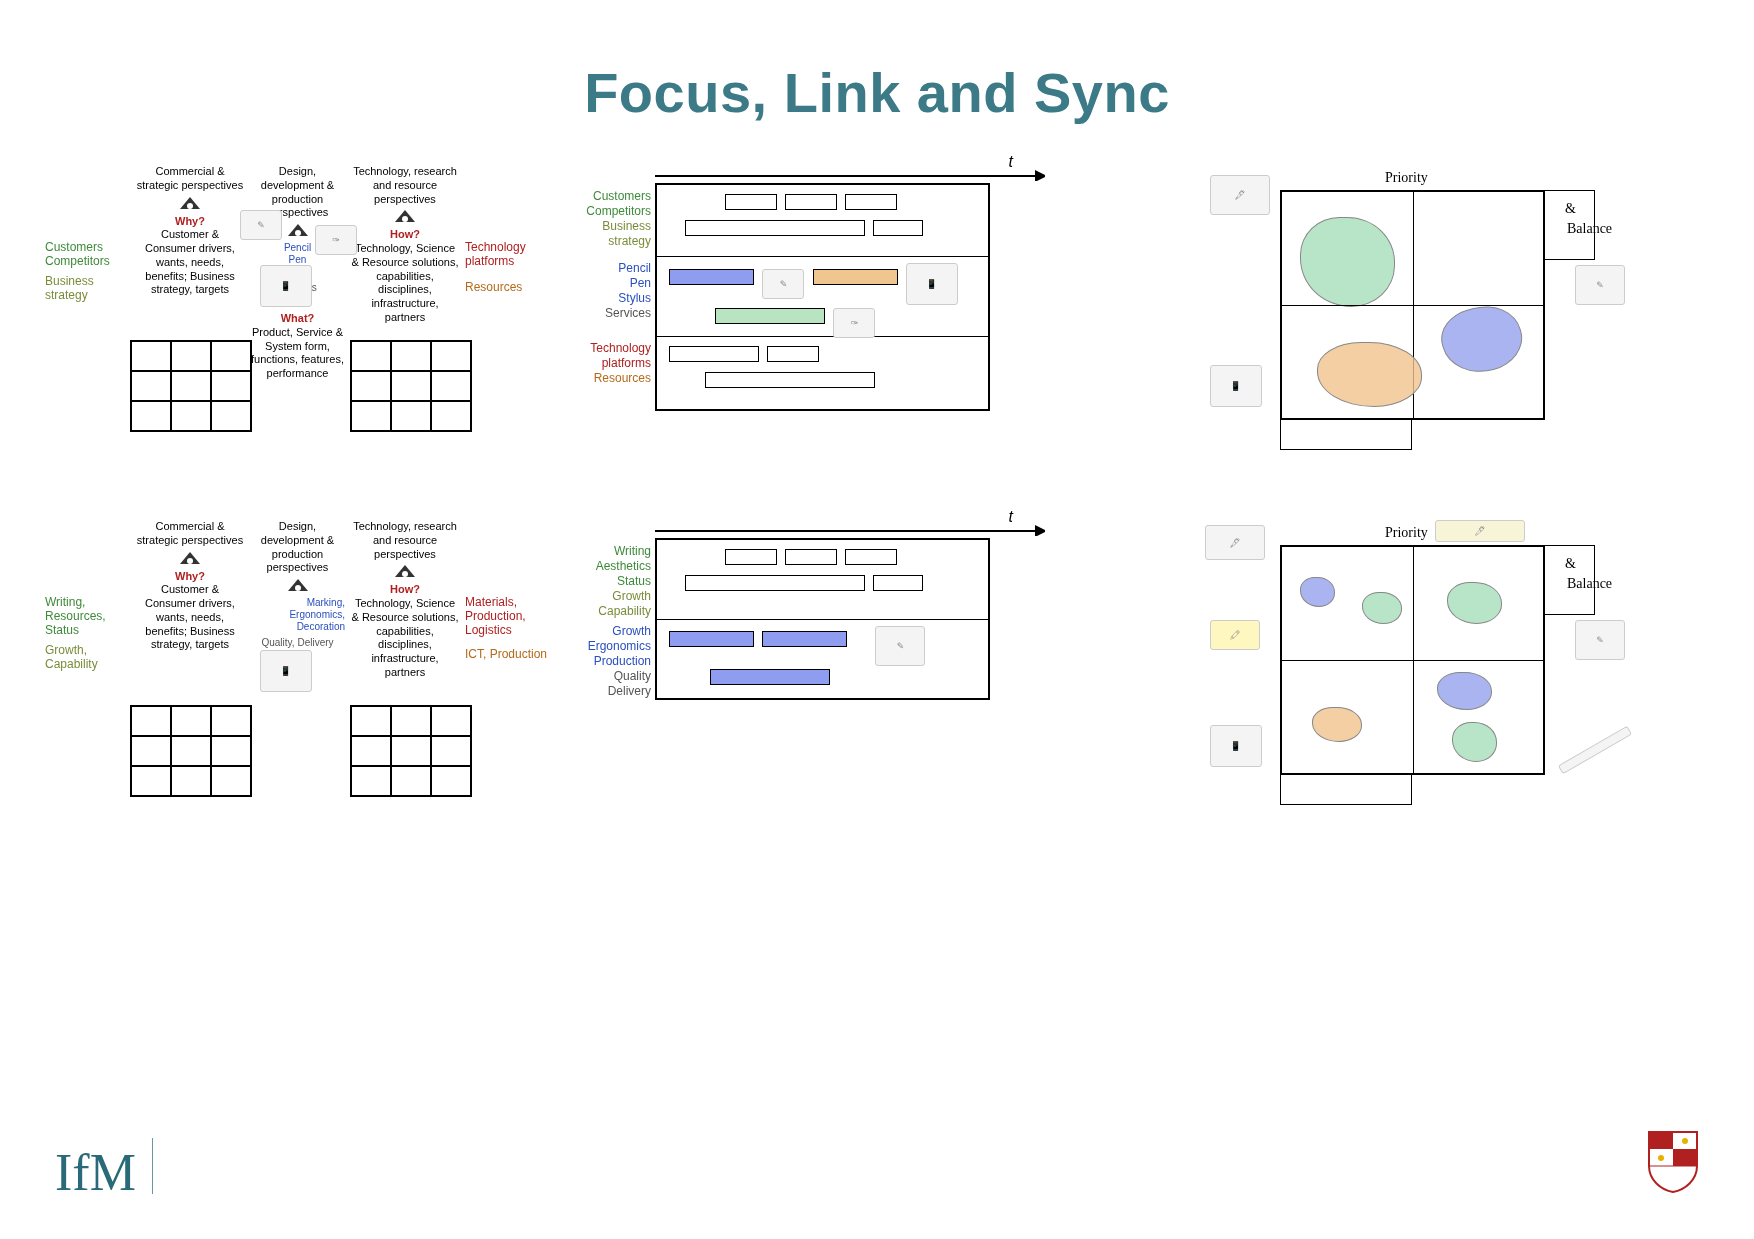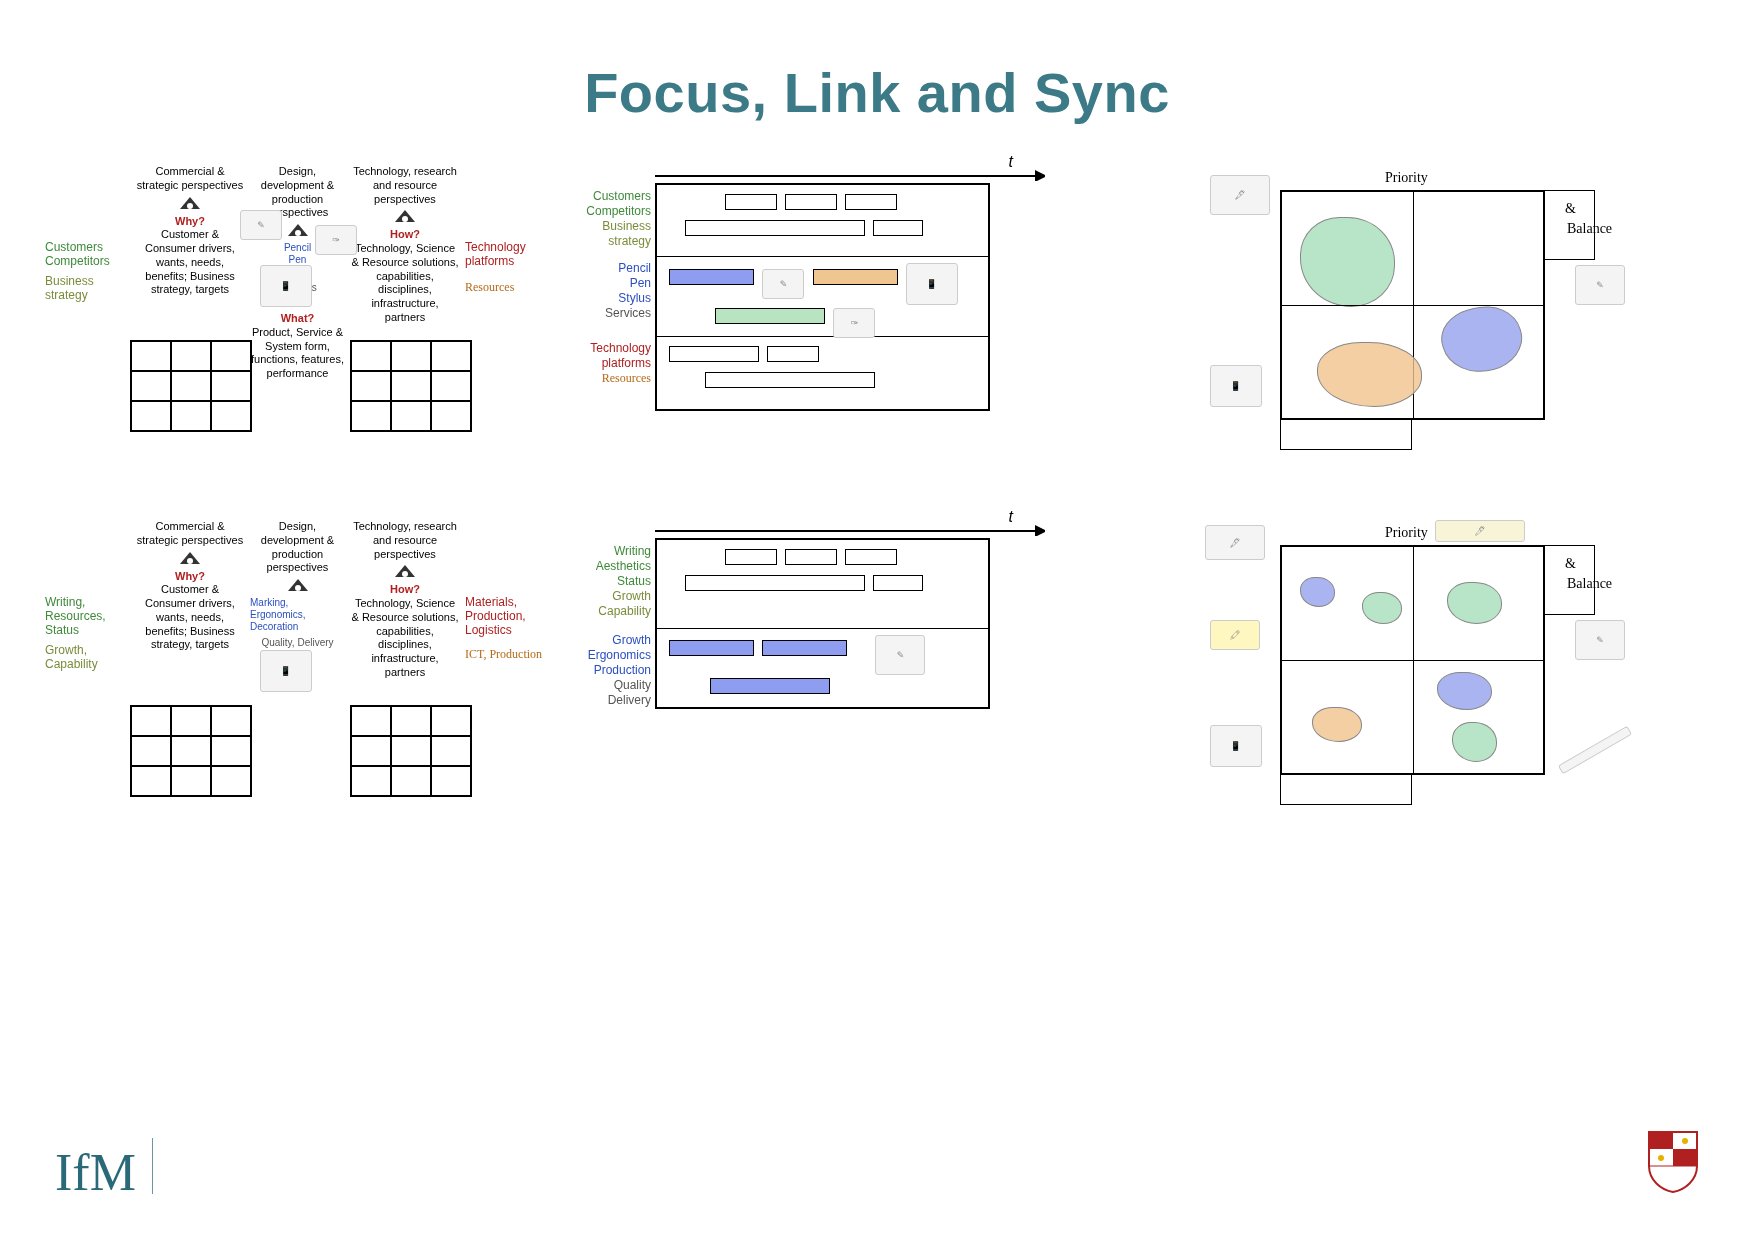--- a/index.html
+++ b/index.html
@@ -28,21 +28,21 @@
   .grid3 { display: grid; grid-template-columns: repeat(3,40px); grid-template-rows: repeat(3,30px); border: 1px solid #000; }
   .grid3 div { border: 1px solid #000; }
   .grid-left { position: absolute; left: 85px; top: 175px; }
   .grid-right{ position: absolute; left: 305px; top: 175px; }
 
   .green { color: #3e8a3a; }
   .olive { color: #7a8c3a; }
   .red   { color: #b02020; }
   .blue  { color: #2a4fbf; }
   .grey  { color: #555; }
-  .dorange{ color: #b56a1a; font-family: Liberation Serif, serif; }
+  .dorange{ color: #b56a1a; }
 
   .ph-pencil, .ph-pen, .ph-phone, .ph-sharp, .ph-hl, .ph-mech {
     background: #f4f4f4; border: 1px solid #ccc; border-radius: 3px;
     position: absolute; font-size: 9px; color: #888; display: flex; align-items: center; justify-content: center;
   }
   .ph-pencil { width: 42px; height: 30px; }
   .ph-pen    { width: 42px; height: 30px; }
   .ph-phone  { width: 52px; height: 42px; }
   .ph-sharp  { width: 50px; height: 40px; }
   .ph-hl     { width: 50px; height: 30px; }
@@ -235,21 +235,21 @@
     <div class="persp why-col">
       <div class="mini">Commercial &amp; strategic perspectives</div>
       <div class="eye"></div>
       <div class="mini red" style="font-weight:bold">Why?</div>
       <div class="mini">Customer &amp; Consumer drivers, wants, needs, benefits; Business strategy, targets</div>
     </div>
 
     <div class="persp prod-col" style="width:95px">
       <div class="mini">Design, development &amp; production perspectives</div>
       <div class="eye"></div>
-      <div class="tiny blue" style="text-align:left">Marking, Ergonomics, Decoration</div>
+      <div class="tiny blue" style="text-align:right">Marking, Ergonomics, Decoration</div>
       <div class="tiny grey" style="text-align:center;margin-top:4px">Quality, Delivery</div>
     </div>
 
     <div class="persp tech-col">
       <div class="mini">Technology, research and resource perspectives</div>
       <div class="eye"></div>
       <div class="mini red" style="font-weight:bold">How?</div>
       <div class="mini">Technology, Science &amp; Resource solutions, capabilities, disciplines, infrastructure, partners</div>
     </div>
 
@@ -287,21 +287,21 @@
 
   <div class="panel mid" style="height:300px">
     <div class="t-axis">
       <span class="t-lbl">t</span>
       <svg>
             <line x1="0" y1="11" x2="380" y2="11" stroke="#000" stroke-width="2"></line>
             <polygon points="380,5 392,11 380,17" fill="#000"></polygon>
           </svg>
     </div>
     <div class="rm-frame">
-      <div class="band" style="height:89px">
+      <div class="band" style="height:80px">
         <div class="rm-labels">
           <div class="green">Writing</div>
           <div class="green">Aesthetics</div>
           <div class="green">Status</div>
           <div class="olive">Growth</div>
           <div class="olive">Capability</div>
         </div>
         <span class="box" style="width:52px;margin-left:60px"></span><span class="box" style="width:52px"></span><span class="box" style="width:52px"></span><br>
         <span class="box" style="width:180px;margin-left:20px"></span><span class="box" style="width:50px"></span>
       </div>

